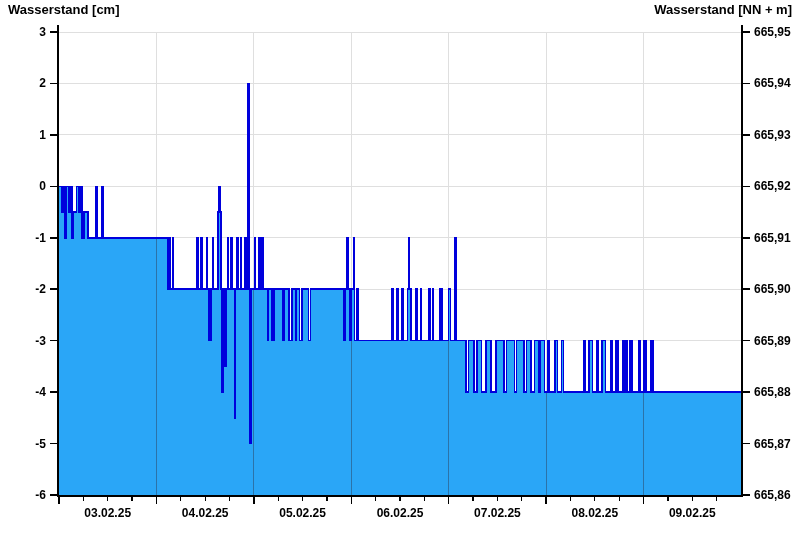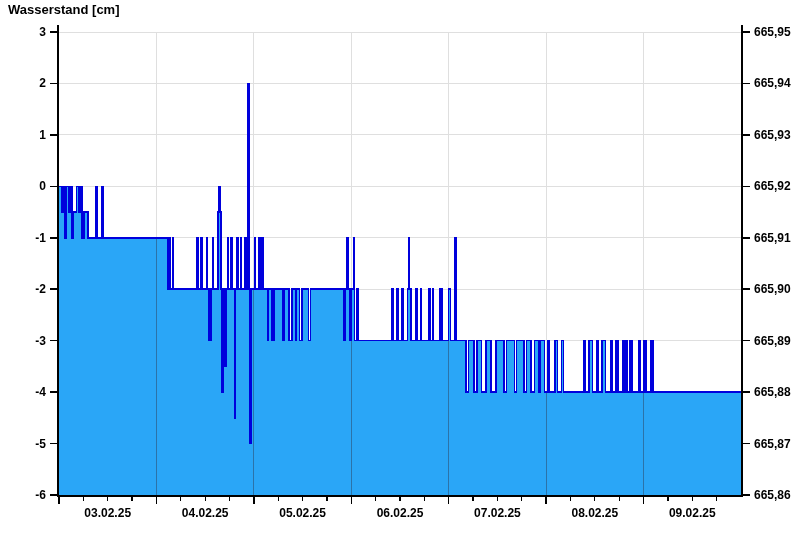--- a/index.html
+++ b/index.html
@@ -18,20 +18,21 @@
   .chart-title.left{left:8px;}
   .chart-title.right{right:8px;}
   #chart-svg{position:absolute;left:0;top:0;}
   text{font-family:"Liberation Sans", sans-serif;}
 </style>
 </head>
 <body>
 
 <div id="app">
   <div class="chart-title left">Wasserstand [cm]</div>
+  <div class="chart-title right">Wasserstand [NN + m]</div>
   <svg id="chart-svg" width="800" height="550" viewBox="0 0 800 550">
       <line x1="59" y1="32" x2="741" y2="32" stroke="#DFDFDF" stroke-width="1" shape-rendering="crispEdges"></line>
       <line x1="59" y1="83.44444444444444" x2="741" y2="83.44444444444444" stroke="#DFDFDF" stroke-width="1" shape-rendering="crispEdges"></line>
       <line x1="59" y1="134.88888888888889" x2="741" y2="134.88888888888889" stroke="#DFDFDF" stroke-width="1" shape-rendering="crispEdges"></line>
       <line x1="59" y1="186.33333333333334" x2="741" y2="186.33333333333334" stroke="#DFDFDF" stroke-width="1" shape-rendering="crispEdges"></line>
       <line x1="59" y1="237.77777777777777" x2="741" y2="237.77777777777777" stroke="#DFDFDF" stroke-width="1" shape-rendering="crispEdges"></line>
       <line x1="59" y1="289.22222222222223" x2="741" y2="289.22222222222223" stroke="#DFDFDF" stroke-width="1" shape-rendering="crispEdges"></line>
       <line x1="59" y1="340.6666666666667" x2="741" y2="340.6666666666667" stroke="#DFDFDF" stroke-width="1" shape-rendering="crispEdges"></line>
       <line x1="59" y1="392.1111111111111" x2="741" y2="392.1111111111111" stroke="#DFDFDF" stroke-width="1" shape-rendering="crispEdges"></line>
       <line x1="59" y1="443.55555555555554" x2="741" y2="443.55555555555554" stroke="#DFDFDF" stroke-width="1" shape-rendering="crispEdges"></line>

